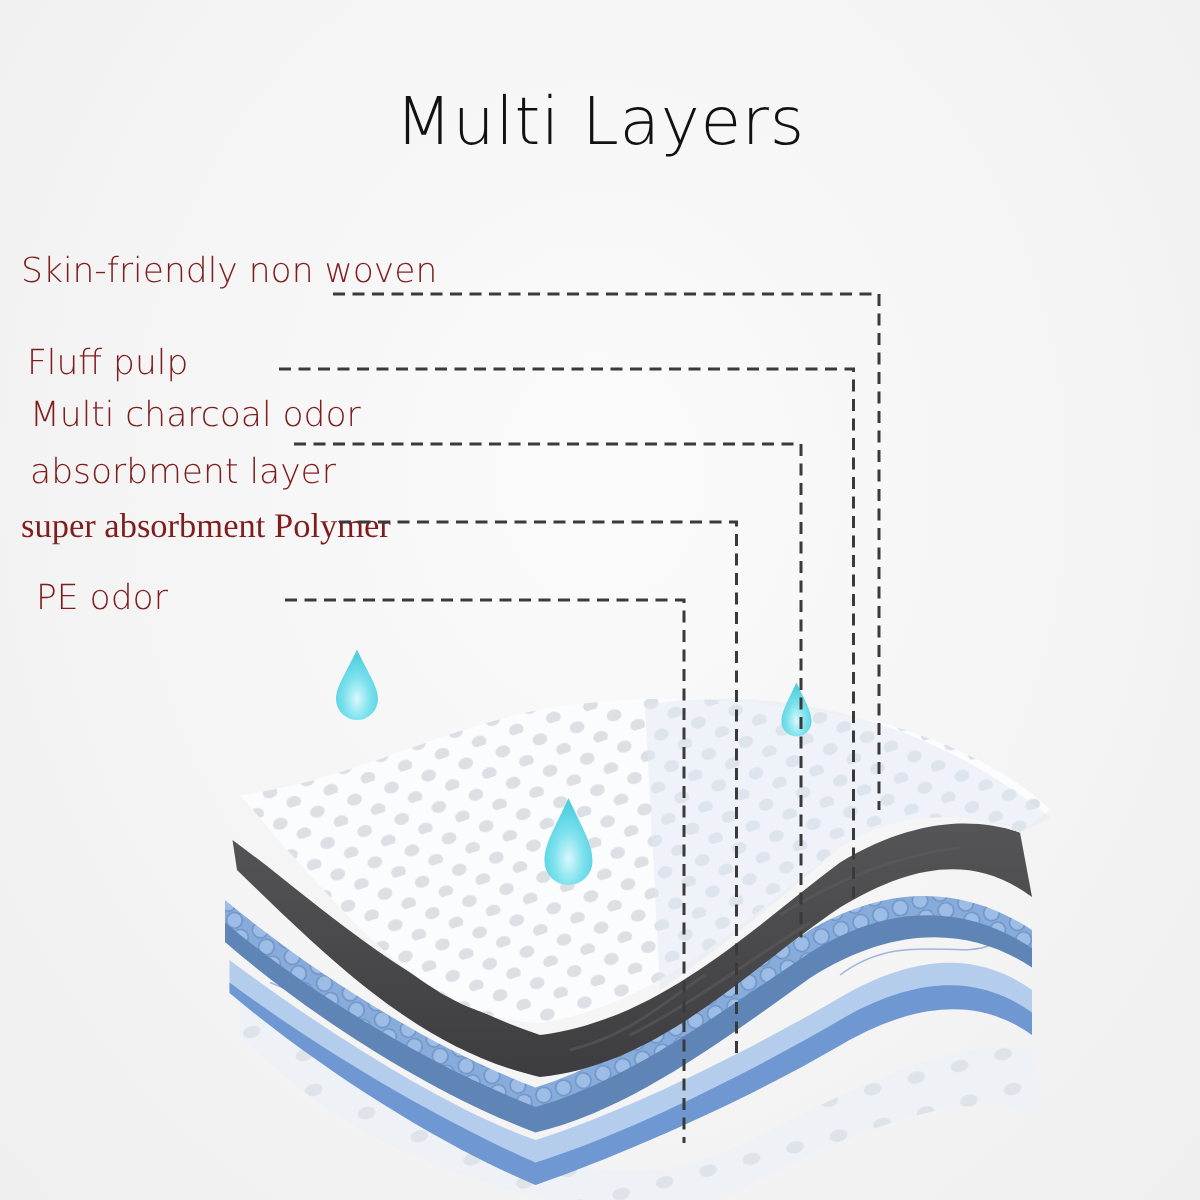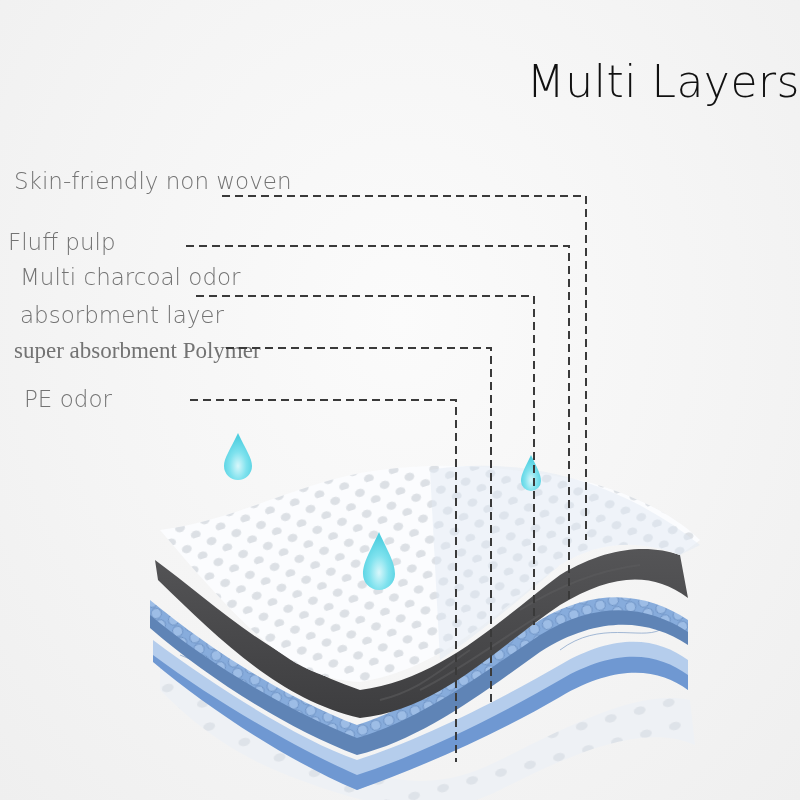--- a/index.html
+++ b/index.html
@@ -4,36 +4,36 @@
 <style>
   html, body { margin: 0; padding: 0; }
   body {
     width: 800px; height: 800px; overflow: hidden; position: relative;
     background: radial-gradient(ellipse at 50% 40%, #fbfbfb 0%, #f4f4f4 60%, #efefef 100%);
     font-family: "DejaVu Sans", sans-serif;
     color: #111;
   }
   .title {
     position: absolute; left: 0; right: 0; top: 56px;
-    text-align: right; font-size: 44px; font-weight: 300; letter-spacing: 0.5px;
+    text-align: center; font-size: 44px; font-weight: 300; letter-spacing: 0.5px;
     color: #111;
   }
   .label {
-    position: absolute; font-size: 23px; color: #737373; white-space: nowrap;
+    position: absolute; font-size: 23px; color: #7f1d1d; white-space: nowrap;
     font-weight: 300;
   }
   svg.art { position: absolute; left: 0; top: 0; }
 </style>
 </head>
 <body>
 
 <div class="title">Multi Layers</div>
 
 <div class="label" style="left:14px; top:168px;">Skin-friendly non woven</div>
-<div class="label" style="left:8px; top:229px;">Fluff pulp</div>
+<div class="label" style="left:18px; top:229px;">Fluff pulp</div>
 <div class="label" style="left:20px; top:264px;">Multi charcoal odor</div>
 <div class="label" style="left:20px; top:302px;">absorbment layer</div>
 <div class="label" style="left:14px; top:338px;font-family:Liberation Serif, serif;">super absorbment Polymer</div>
 <div class="label" style="left:24px; top:386px;">PE odor</div>
 
 <svg class="art" width="800" height="800" viewBox="0 0 800 800">
   <defs>
     <pattern id="dots" width="26" height="22" patternUnits="userSpaceOnUse" patternTransform="rotate(-18)">
       <ellipse cx="8" cy="8" rx="5" ry="4" fill="#d9dde2"></ellipse>
       <ellipse cx="21" cy="19" rx="5" ry="4" fill="#d9dde2"></ellipse>

